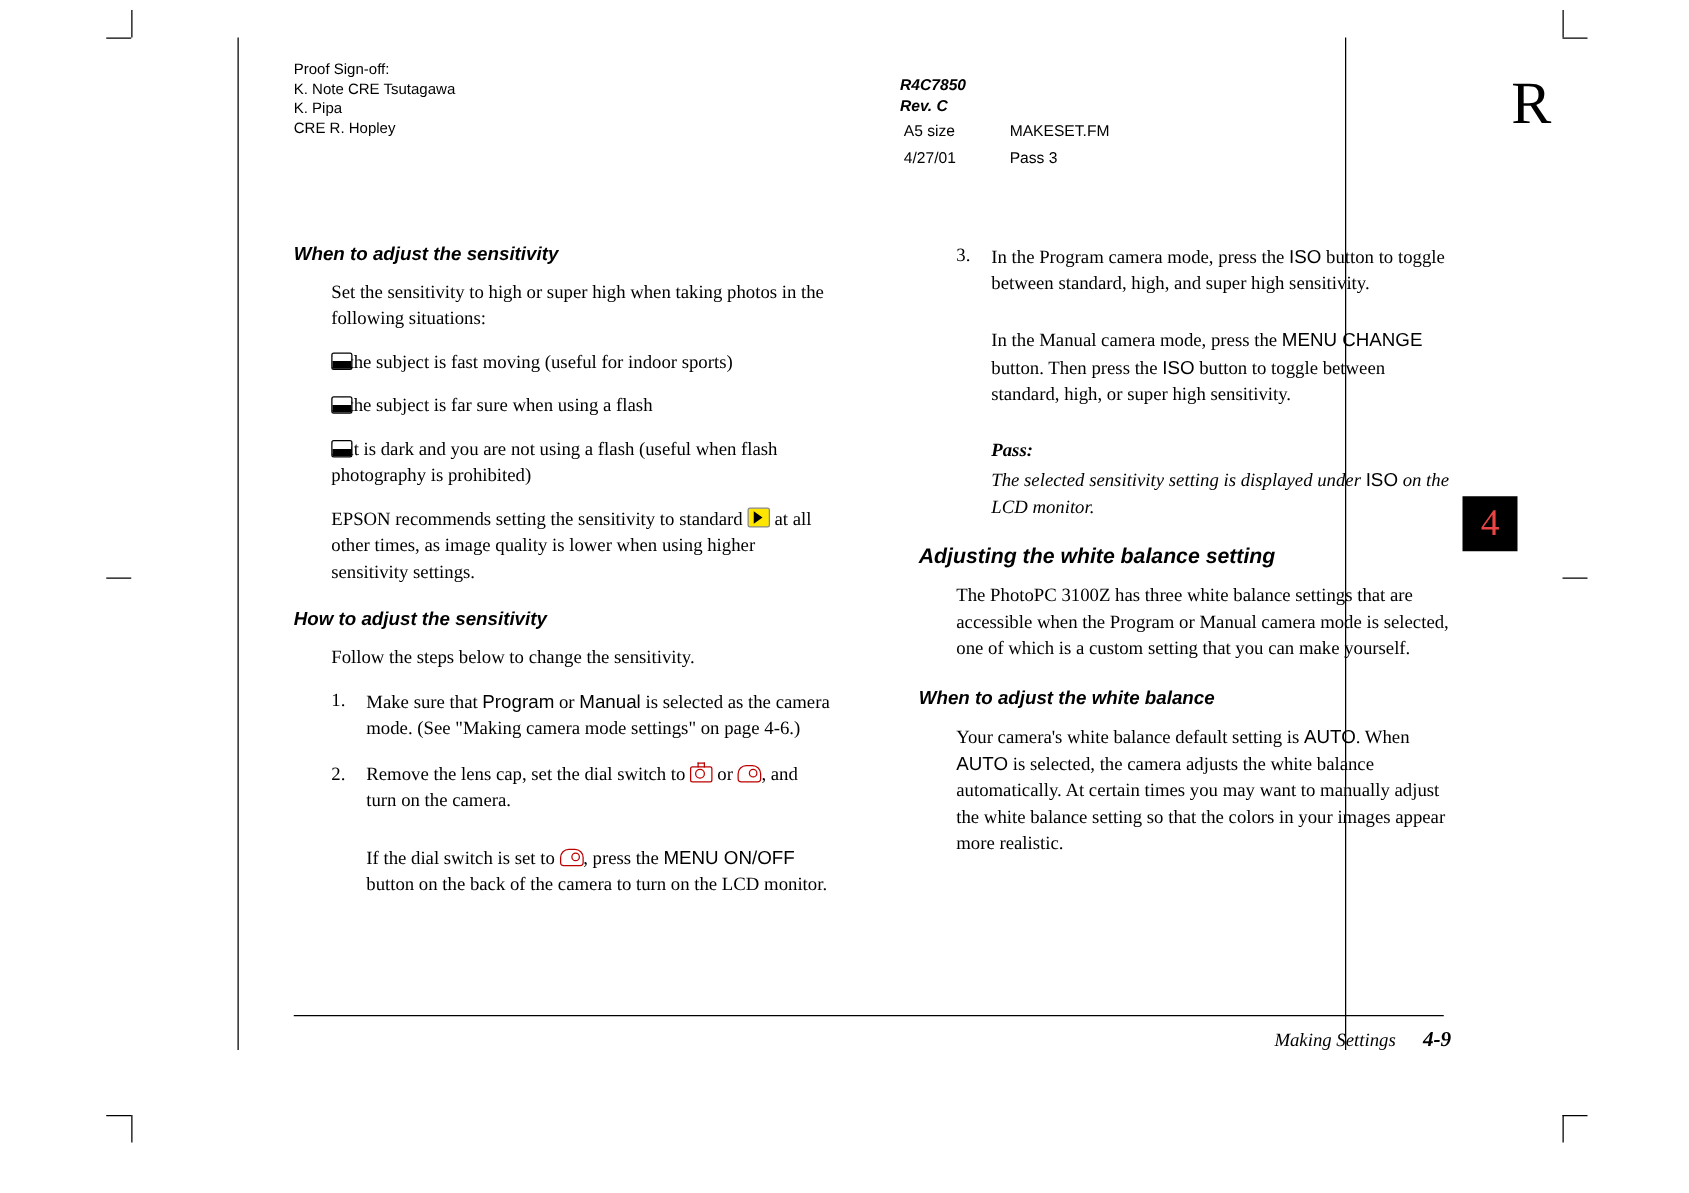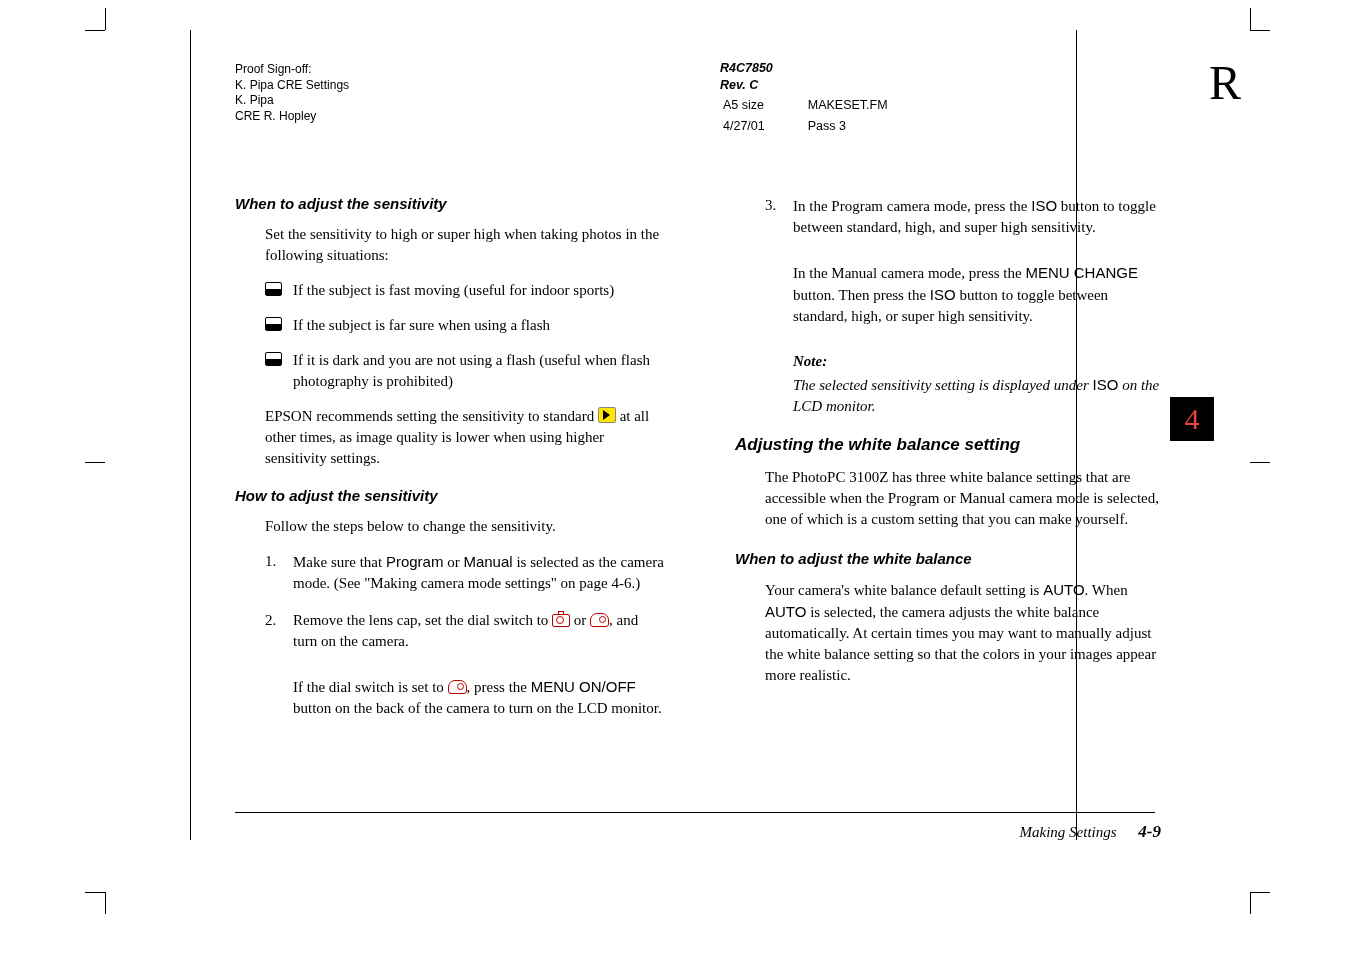--- a/index.html
+++ b/index.html
@@ -32,21 +32,21 @@
     top: 30px;
     left: 190px;
     width: 885px;
     height: 810px;
     border-left: 1px solid #000;
     border-right: 1px solid #000;
   }
   
   .header-block {
     position: absolute;
-    top: 62px;
+    top: 48px;
     left: 235px;
     width: 300px;
     font-family: Helvetica, Arial, sans-serif;
     font-size: 12px;
     line-height: 1.3;
   }
   
   .center-block {
     position: absolute;
     top: 60px;
@@ -95,21 +95,21 @@
     margin: 18px 0 12px 0;
   }
   
   p.body {
     font-size: 15px;
     line-height: 1.4;
     margin: 0 0 14px 30px;
   }
   
   .bullet-list { margin:0 0 14px 30px; padding:0; list-style:none; }
-  .bullet-list li { font-size:15px; line-height:1.4; padding-left:28px; position:relative; margin-bottom:14px; }
+  .bullet-list li { font-size:15px; line-height:1.4; position:relative; margin-bottom:14px; }
   .bullet-list li::before {
     content:"";
     position:absolute; left:0; top:2px;
     width:15px; height:12px;
     border:1.2px solid #000;
     border-radius:2px;
     background: linear-gradient(to bottom, #fff 50%, #000 50%);
   }
   
   .num-list { margin:0 0 0 30px; padding:0; list-style:none; counter-reset: step; }
@@ -185,21 +185,21 @@
 <div class="crop-mark-v cm-bot-left-v"></div>
 <div class="crop-mark-h cm-bot-right-h"></div>
 <div class="crop-mark-v cm-bot-right-v"></div>
 <div class="crop-mark-h cm-mid-left"></div>
 <div class="crop-mark-h cm-mid-right"></div>
 
 <div class="main-frame"></div>
 
 <div class="header-block">
   <div>Proof Sign-off:</div>
-  <div>K. Pipa CRE Settings</div>
+  <div>K. Note CRE Tsutagawa</div>
   <div>K. Pipa</div>
   <div>CRE R. Hopley</div>
 </div>
 
 <div class="center-block">
   <div class="bold">R4C7850</div>
   <div class="bold">Rev. C</div>
   <table>
       <tbody>
         <tr>
@@ -249,21 +249,21 @@
   </div>
 
   <div class="col">
     <ol class="num-list" style="counter-reset: step 2;">
       <li>
         <span>In the Program camera mode, press the </span><span class="sans">ISO</span><span> button to toggle between standard, high, and super high sensitivity.</span>
         <div class="inner">
           <span>In the Manual camera mode, press the </span><span class="sans">MENU CHANGE</span><span> button. Then press the </span><span class="sans">ISO</span><span> button to toggle between standard, high, or super high sensitivity.</span>
         </div>
         <div class="inner">
-          <p class="note-label" style="margin-left:0">Note:</p>
+          <p class="note-label" style="margin-left:0">Pass:</p>
           <p class="note-body" style="margin-left:0">
             <span>The selected sensitivity setting is displayed under </span><span class="sans upright">ISO</span><span> on the LCD monitor.</span>
           </p>
         </div>
       </li>
     </ol>
 
     <h3 class="section">Adjusting the white balance setting</h3>
     <p class="body">The PhotoPC 3100Z has three white balance settings that are accessible when the Program or Manual camera mode is selected, one of which is a custom setting that you can make yourself.</p>
 

